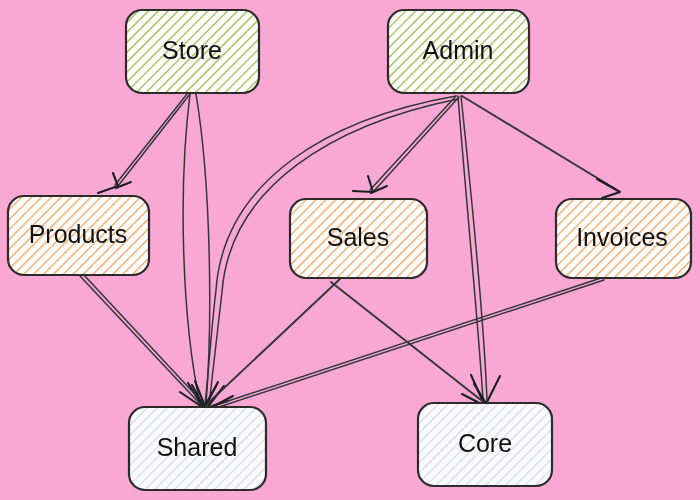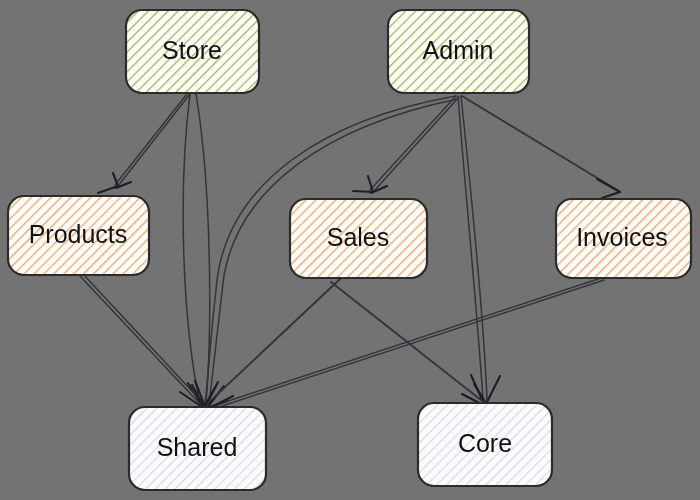--- a/index.html
+++ b/index.html
@@ -4,21 +4,21 @@
 <style>
   html, body {
     margin: 0;
     padding: 0;
     background: #ffffff;
   }
   #diagram-root {
     position: relative;
     width: 700px;
     height: 500px;
-    background: #737373;
+    background: #f9a8d4;
     font-family: "Liberation Sans", sans-serif;
     overflow: hidden;
   }
   #diagram-svg {
     position: absolute;
     top: 0;
     left: 0;
     width: 700px;
     height: 500px;
   }

